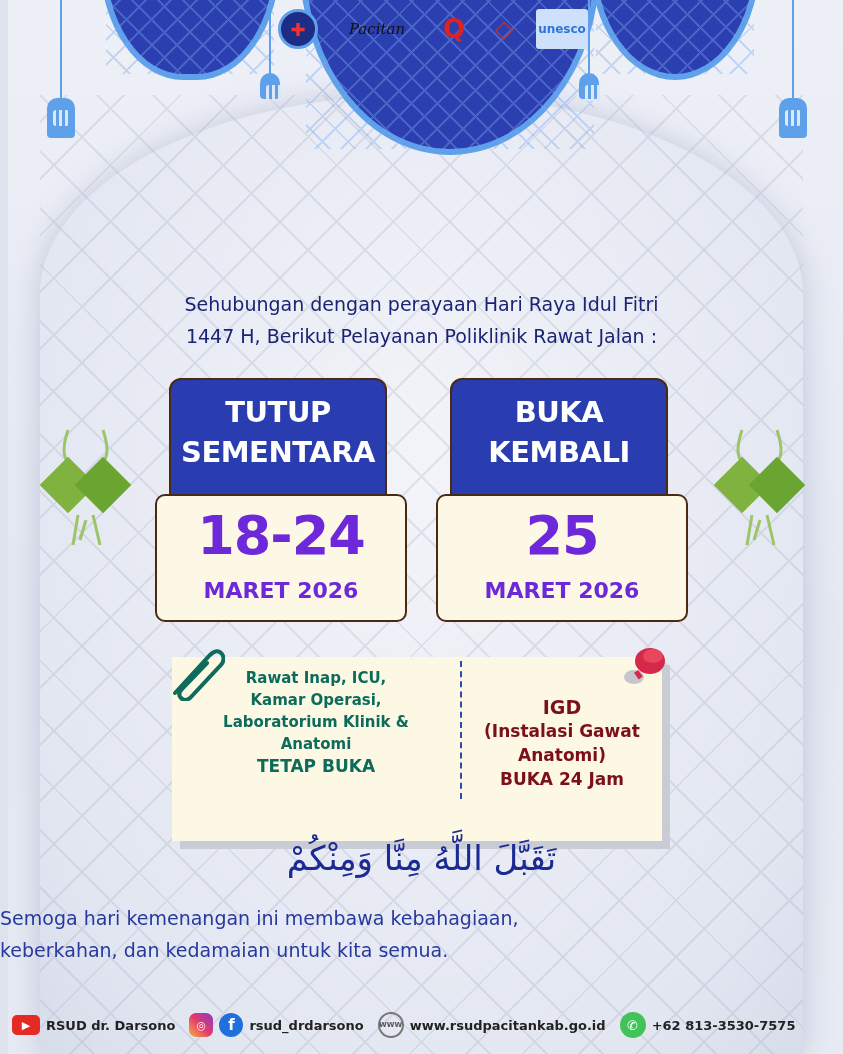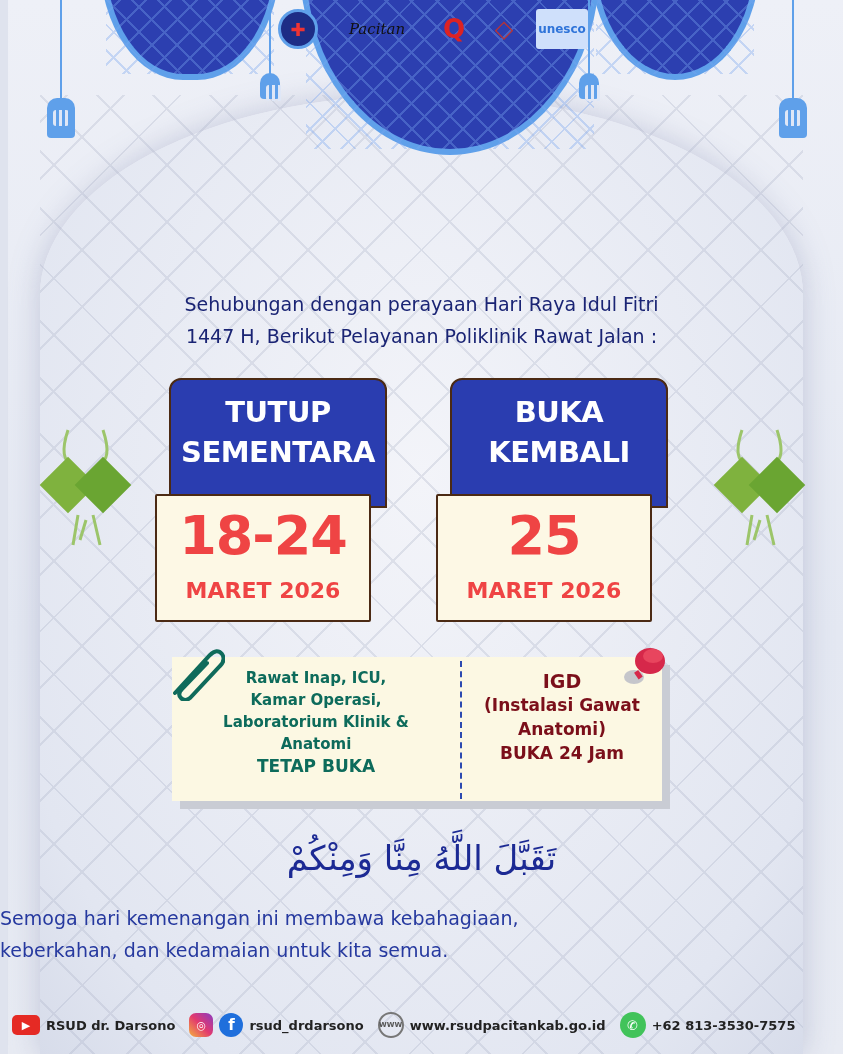--- a/index.html
+++ b/index.html
@@ -34,32 +34,32 @@
   .logo-c { width: 36px; color: #b33; font-size: 24px; }
   .logo-unesco { width: 52px; color: #2f74d9; font-weight: bold; font-size: 12px; background: #cfe0fb; border-radius: 3px; }
   .title { position: absolute; top: 183px; left: 0; width: 843px; text-align: center; color: #1c2a94;
     font-family: "DejaVu Sans", sans-serif; font-weight: bold; font-size: 34px; letter-spacing: 2px; line-height: 46px; }
   .subtitle { position: absolute; top: 288px; left: 0; width: 843px; text-align: center; color: #1a2474;
     font-size: 19px; line-height: 32px; }
   .card { position: absolute; top: 378px; width: 252px; }
   .card-head { position: absolute; left: 14px; top: 0; width: 218px; height: 130px; background: #2a3db0;
     border: 2px solid #4b2a14; border-radius: 12px 12px 0 0; color: #fff; text-align: center;
     font-weight: bold; font-size: 29px; line-height: 40px; padding-top: 12px; letter-spacing: -0.5px; }
-  .card-body { position: absolute; left: 0; top: 116px; width: 216px; height: 128px; background: #fdf8e5;
-    border: 2px solid #4b2a14; border-radius: 2px; text-align: center; color: #ef4444; }
+  .card-body { position: absolute; left: 0; top: 116px; width: 252px; height: 128px; background: #fdf8e5;
+    border: 2px solid #4b2a14; border-radius: 10px; text-align: center; color: #6d28d9; }
   .card-big { font-size: 54px; font-weight: bold; line-height: 64px; margin-top: 8px; letter-spacing: -1px; }
   .card-month { font-size: 22px; font-weight: bold; margin-top: 10px; }
-  .note { position: absolute; left: 172px; top: 657px; width: 490px; height: 144px; background: #fcf8e3;
+  .note { position: absolute; left: 172px; top: 657px; width: 490px; height: 184px; background: #fcf8e3;
     box-shadow: 8px 8px 0 #c9ccd4; }
   .note-left { position: absolute; left: 0; top: 0; width: 288px; height: 144px; text-align: center; color: #0d6b5b;
     font-weight: bold; font-size: 15px; line-height: 22px; padding-top: 10px; }
   .note-left .strong { font-size: 17px; }
   .note-div { position: absolute; left: 288px; top: 4px; height: 138px; border-left: 2px dashed #2c4ab0; }
   .note-right { position: absolute; left: 290px; top: 0; width: 200px; height: 144px; text-align: center; color: #7b0f1a;
-    font-weight: bold; font-size: 17px; line-height: 24px; padding-top: 12px; }
+    font-weight: bold; font-size: 17px; line-height: 24px; padding-top: 38px; }
   .note-right .igd { font-size: 19px; }
   .clip { position: absolute; left: 165px; top: 643px; width: 60px; height: 58px; }
   .pin { position: absolute; left: 622px; top: 645px; width: 46px; height: 40px; }
   .ketupat { position: absolute; width: 100px; height: 130px; }
   .arabic { position: absolute; top: 838px; left: 0; width: 843px; text-align: center; color: #1c2a94;
     font-family: "DejaVu Sans", sans-serif; font-size: 34px; font-weight: normal; direction: rtl; }
   .wish { position: absolute; top: 902px; left: 0; width: 705px; color: #26399f; font-size: 19px; line-height: 32px; }
   .footer { position: absolute; left: 0; top: 1008px; width: 843px; height: 34px; display: flex; align-items: center;
     font-size: 13px; font-weight: bold; color: #222; padding-left: 12px; }
   .footer .item { display: flex; align-items: center; gap: 6px; margin-right: 14px; }

